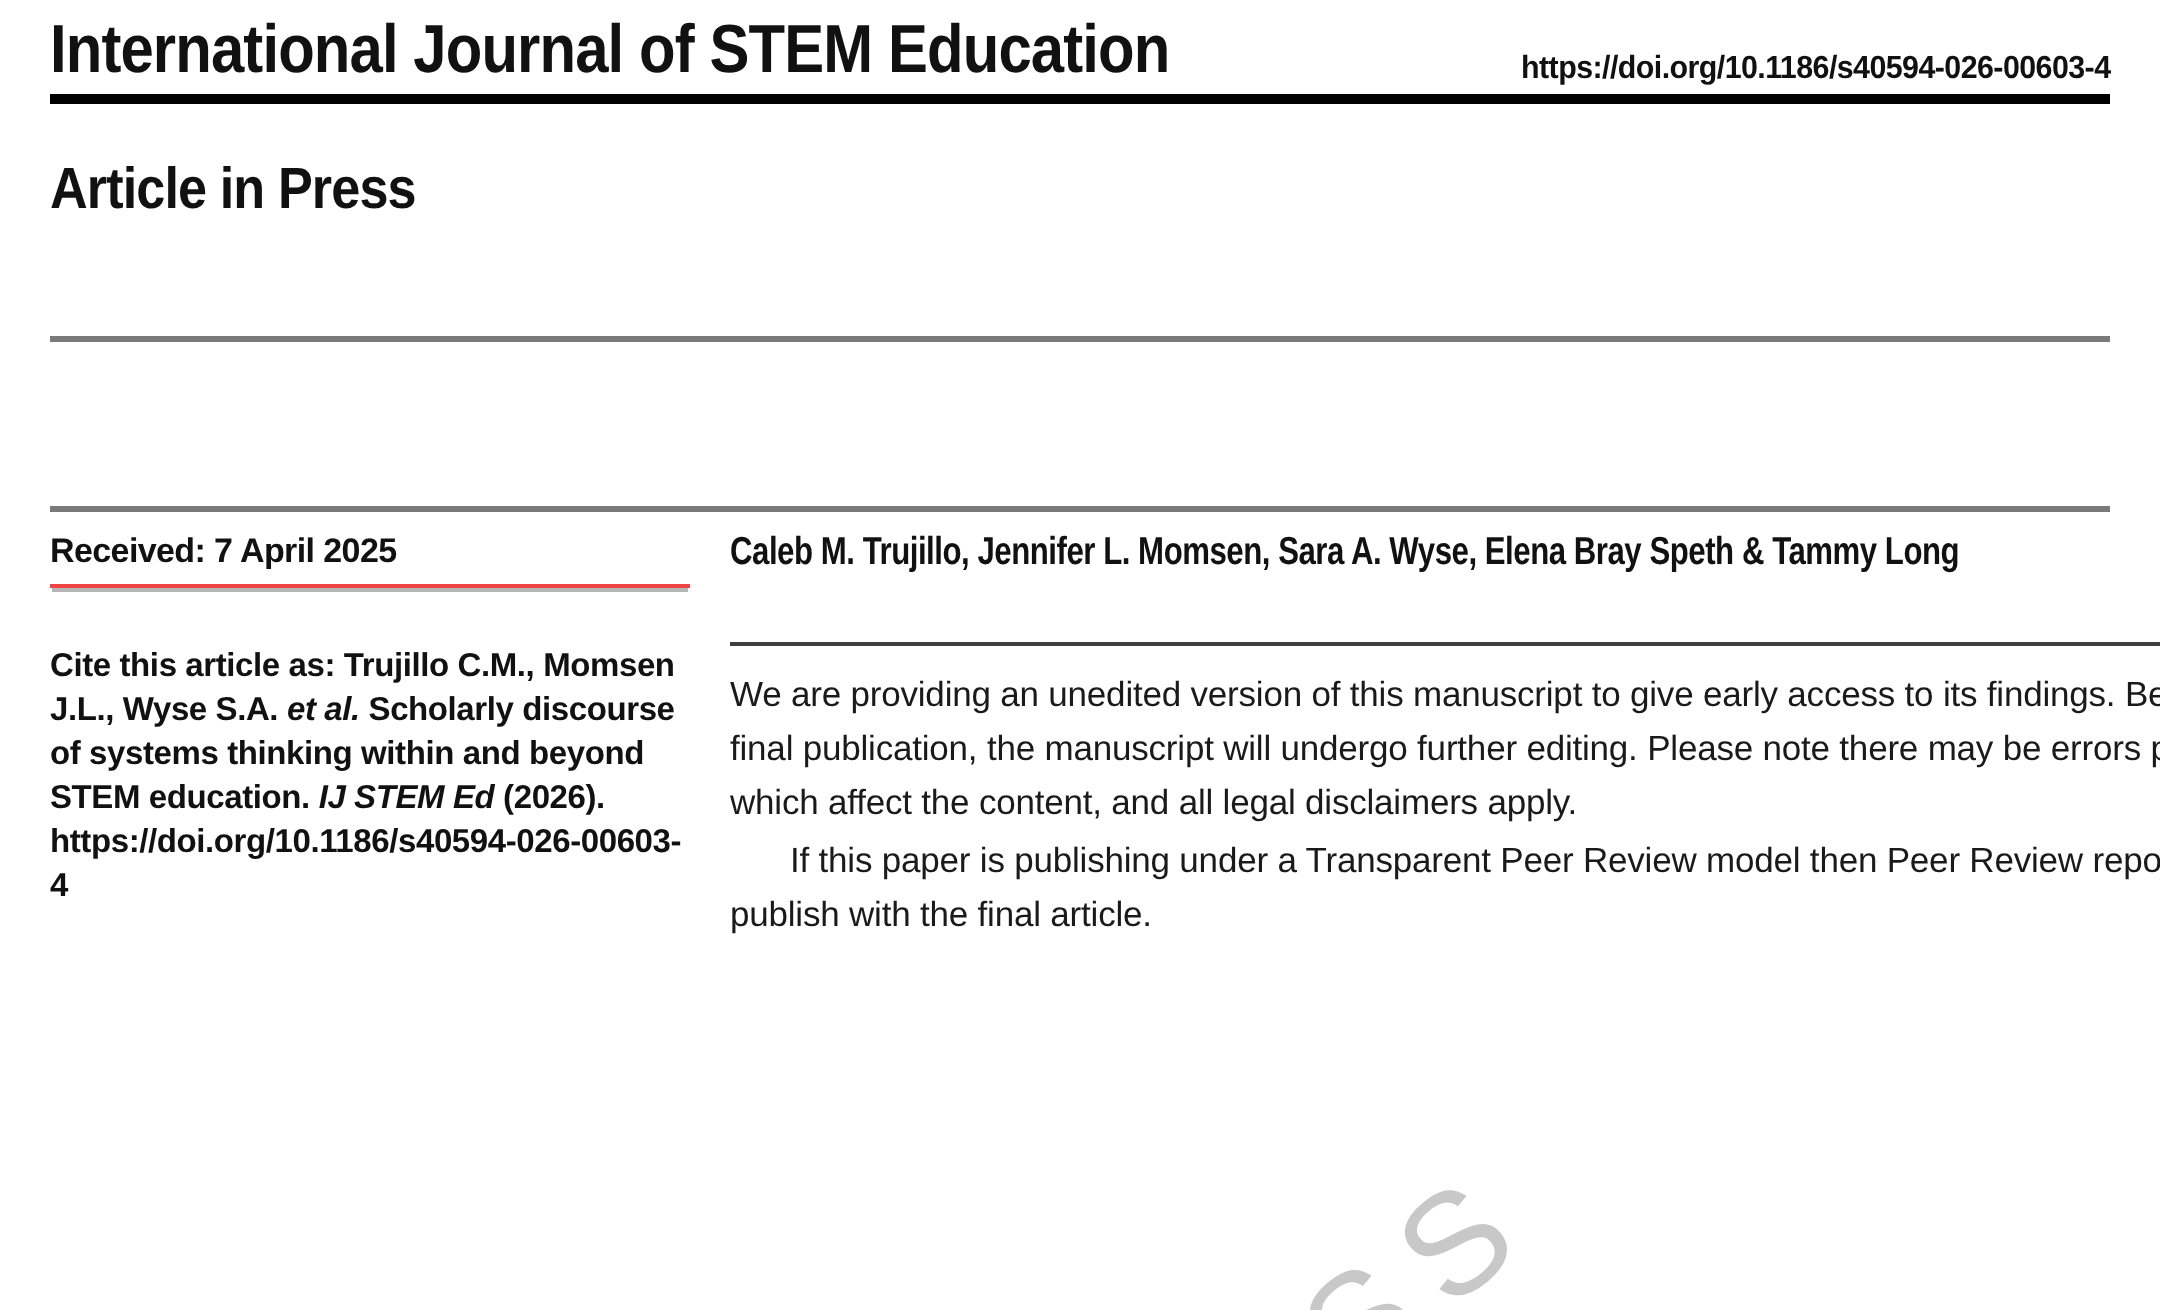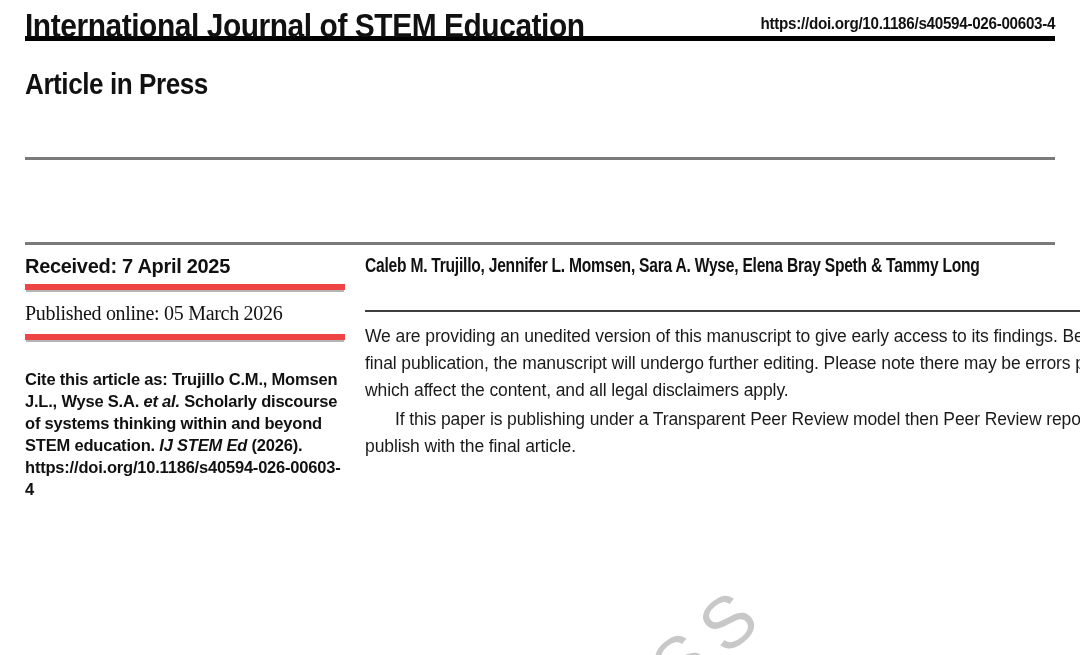--- a/index.html
+++ b/index.html
@@ -17,21 +17,21 @@
   
   .cond {
     display: inline-block;
     transform-origin: 0 100%;
     white-space: nowrap;
   }
   
   .masthead {
     position: relative;
     padding-top: 6px;
-    height: 36px;
+    height: 47px;
   }
   .journal-title {
     font-size: 34px;
     font-weight: bold;
     letter-spacing: -0.5px;
     transform: scaleX(0.88);
   }
   .header-doi {
     position: absolute;
     right: 0;
@@ -63,23 +63,23 @@
     transform-origin: 0 50%;
     white-space: nowrap;
   }
   .rule-gray2 { height: 3px; background: #7a7a7a; margin-top: 82px; }
   
   .columns { display: flex; gap: 20px; }
   .meta-col { width: 320px; flex: 0 0 320px; }
   .content-col { flex: 1; padding-right: 5px; }
   .meta-row {
     padding: 10px 0 6px 0;
-    border-bottom: 6px solid #ef4444;
+    border-bottom: 2px solid #ef4444;
     box-shadow: 0 3px 0 -1px #b5b5b5;
-    font-size: 20px;
+    font-size: 17px;
     font-weight: bold;
     letter-spacing: -0.3px;
   }
   .meta-row.serif {
     font-family: "Liberation Serif", serif;
     font-weight: normal;
     padding: 12px 0 9px 0;
   }
   .citation {
     margin-top: 28px;
@@ -151,21 +151,20 @@
 
     <div class="rule-gray"></div>
 
 
     <div class="rule-gray2"></div>
 
     <div class="columns">
 
       <aside class="meta-col">
         <div class="meta-row">Received: 7 April 2025</div>
-        <div class="meta-row serif">Published online: 05 March 2026</div>
         <p class="citation">
           <span>Cite this article as: Trujillo C.M., Momsen J.L., Wyse S.A. </span><em>et al.</em><span> Scholarly discourse of systems thinking within and beyond STEM education. </span><em>IJ STEM Ed</em><span> (2026). https://doi.org/10.1186/s40594-026-00603-4</span>
         </p>
       </aside>
 
       <section class="content-col">
         <div class="authors-wrap">
           <span class="authors cond">Caleb M. Trujillo, Jennifer L. Momsen, Sara A. Wyse, Elena Bray Speth &amp; Tammy Long</span>
         </div>
         <div class="rule-thin"></div>

